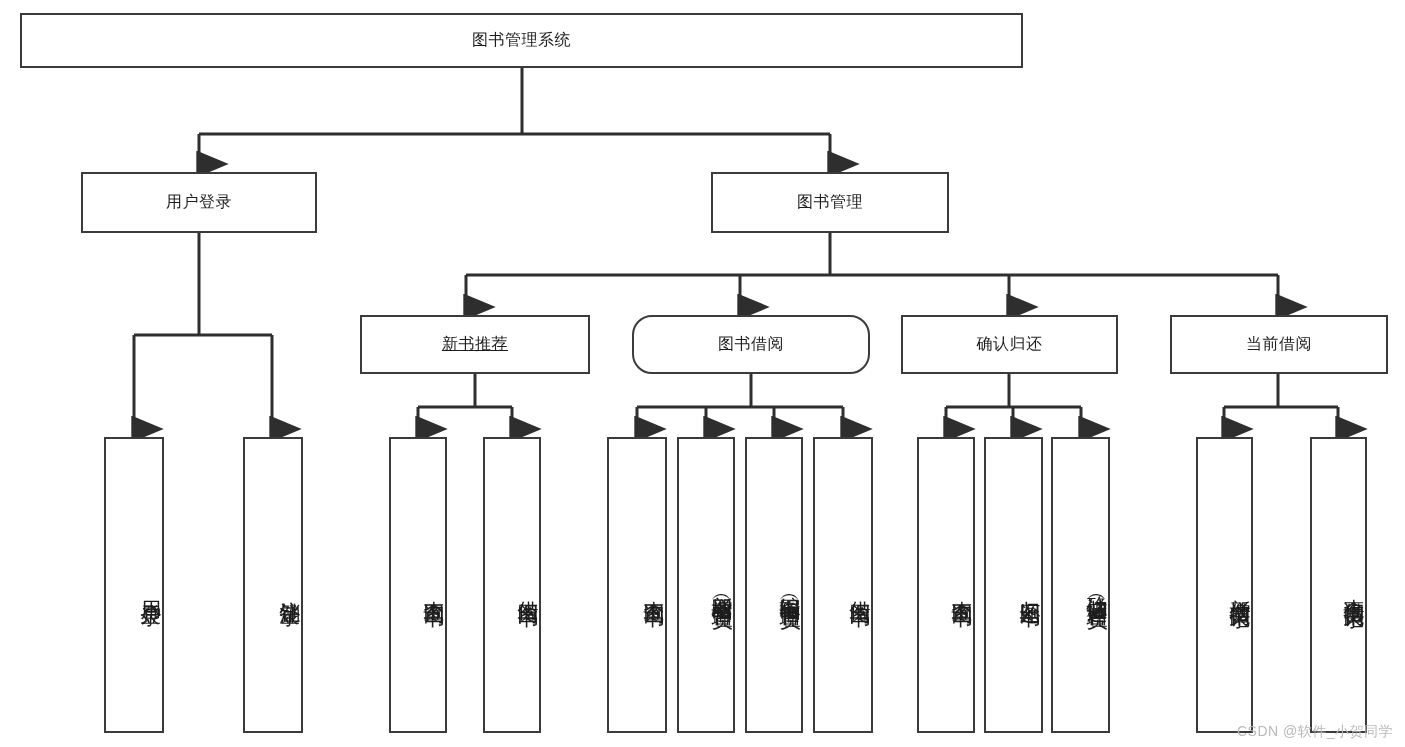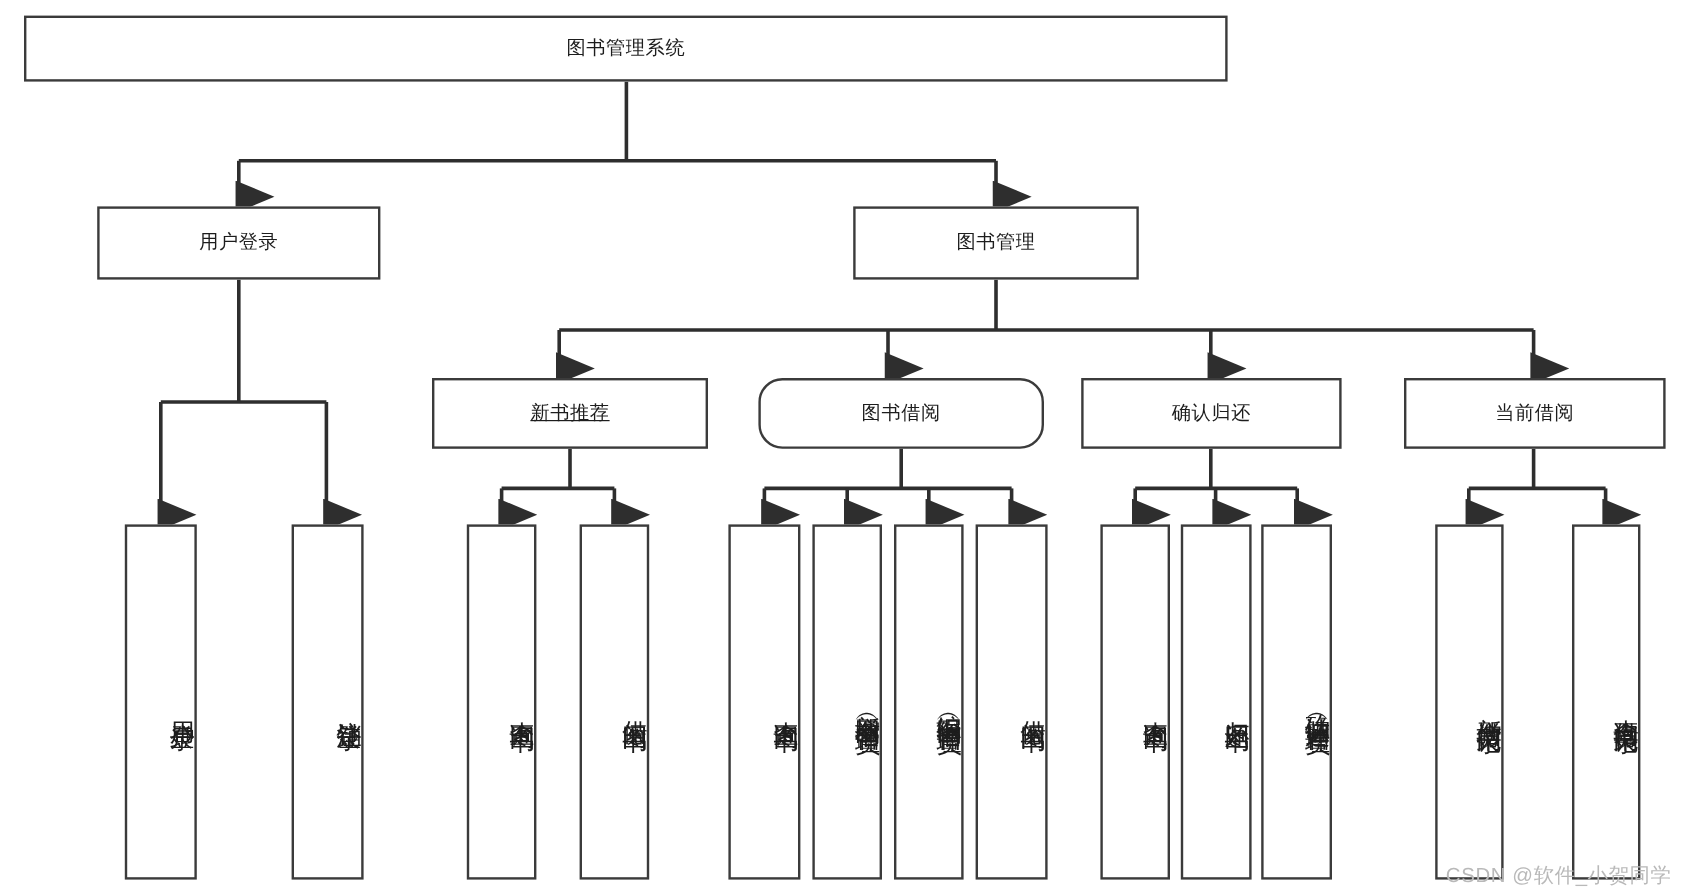--- a/index.html
+++ b/index.html
@@ -51,21 +51,21 @@
   }
   .node.vert .vtext {
     writing-mode: vertical-rl;
     text-orientation: upright;
     white-space: nowrap;
   }
   .watermark {
     position: absolute;
     right: 12px;
     bottom: 6px;
-    font-size: 17px;
+    font-size: 14px;
     color: #b9b9b9;
     letter-spacing: 0.5px;
     white-space: nowrap;
   }
 </style>
 </head>
 <body>
 
 <div id="canvas">
 

